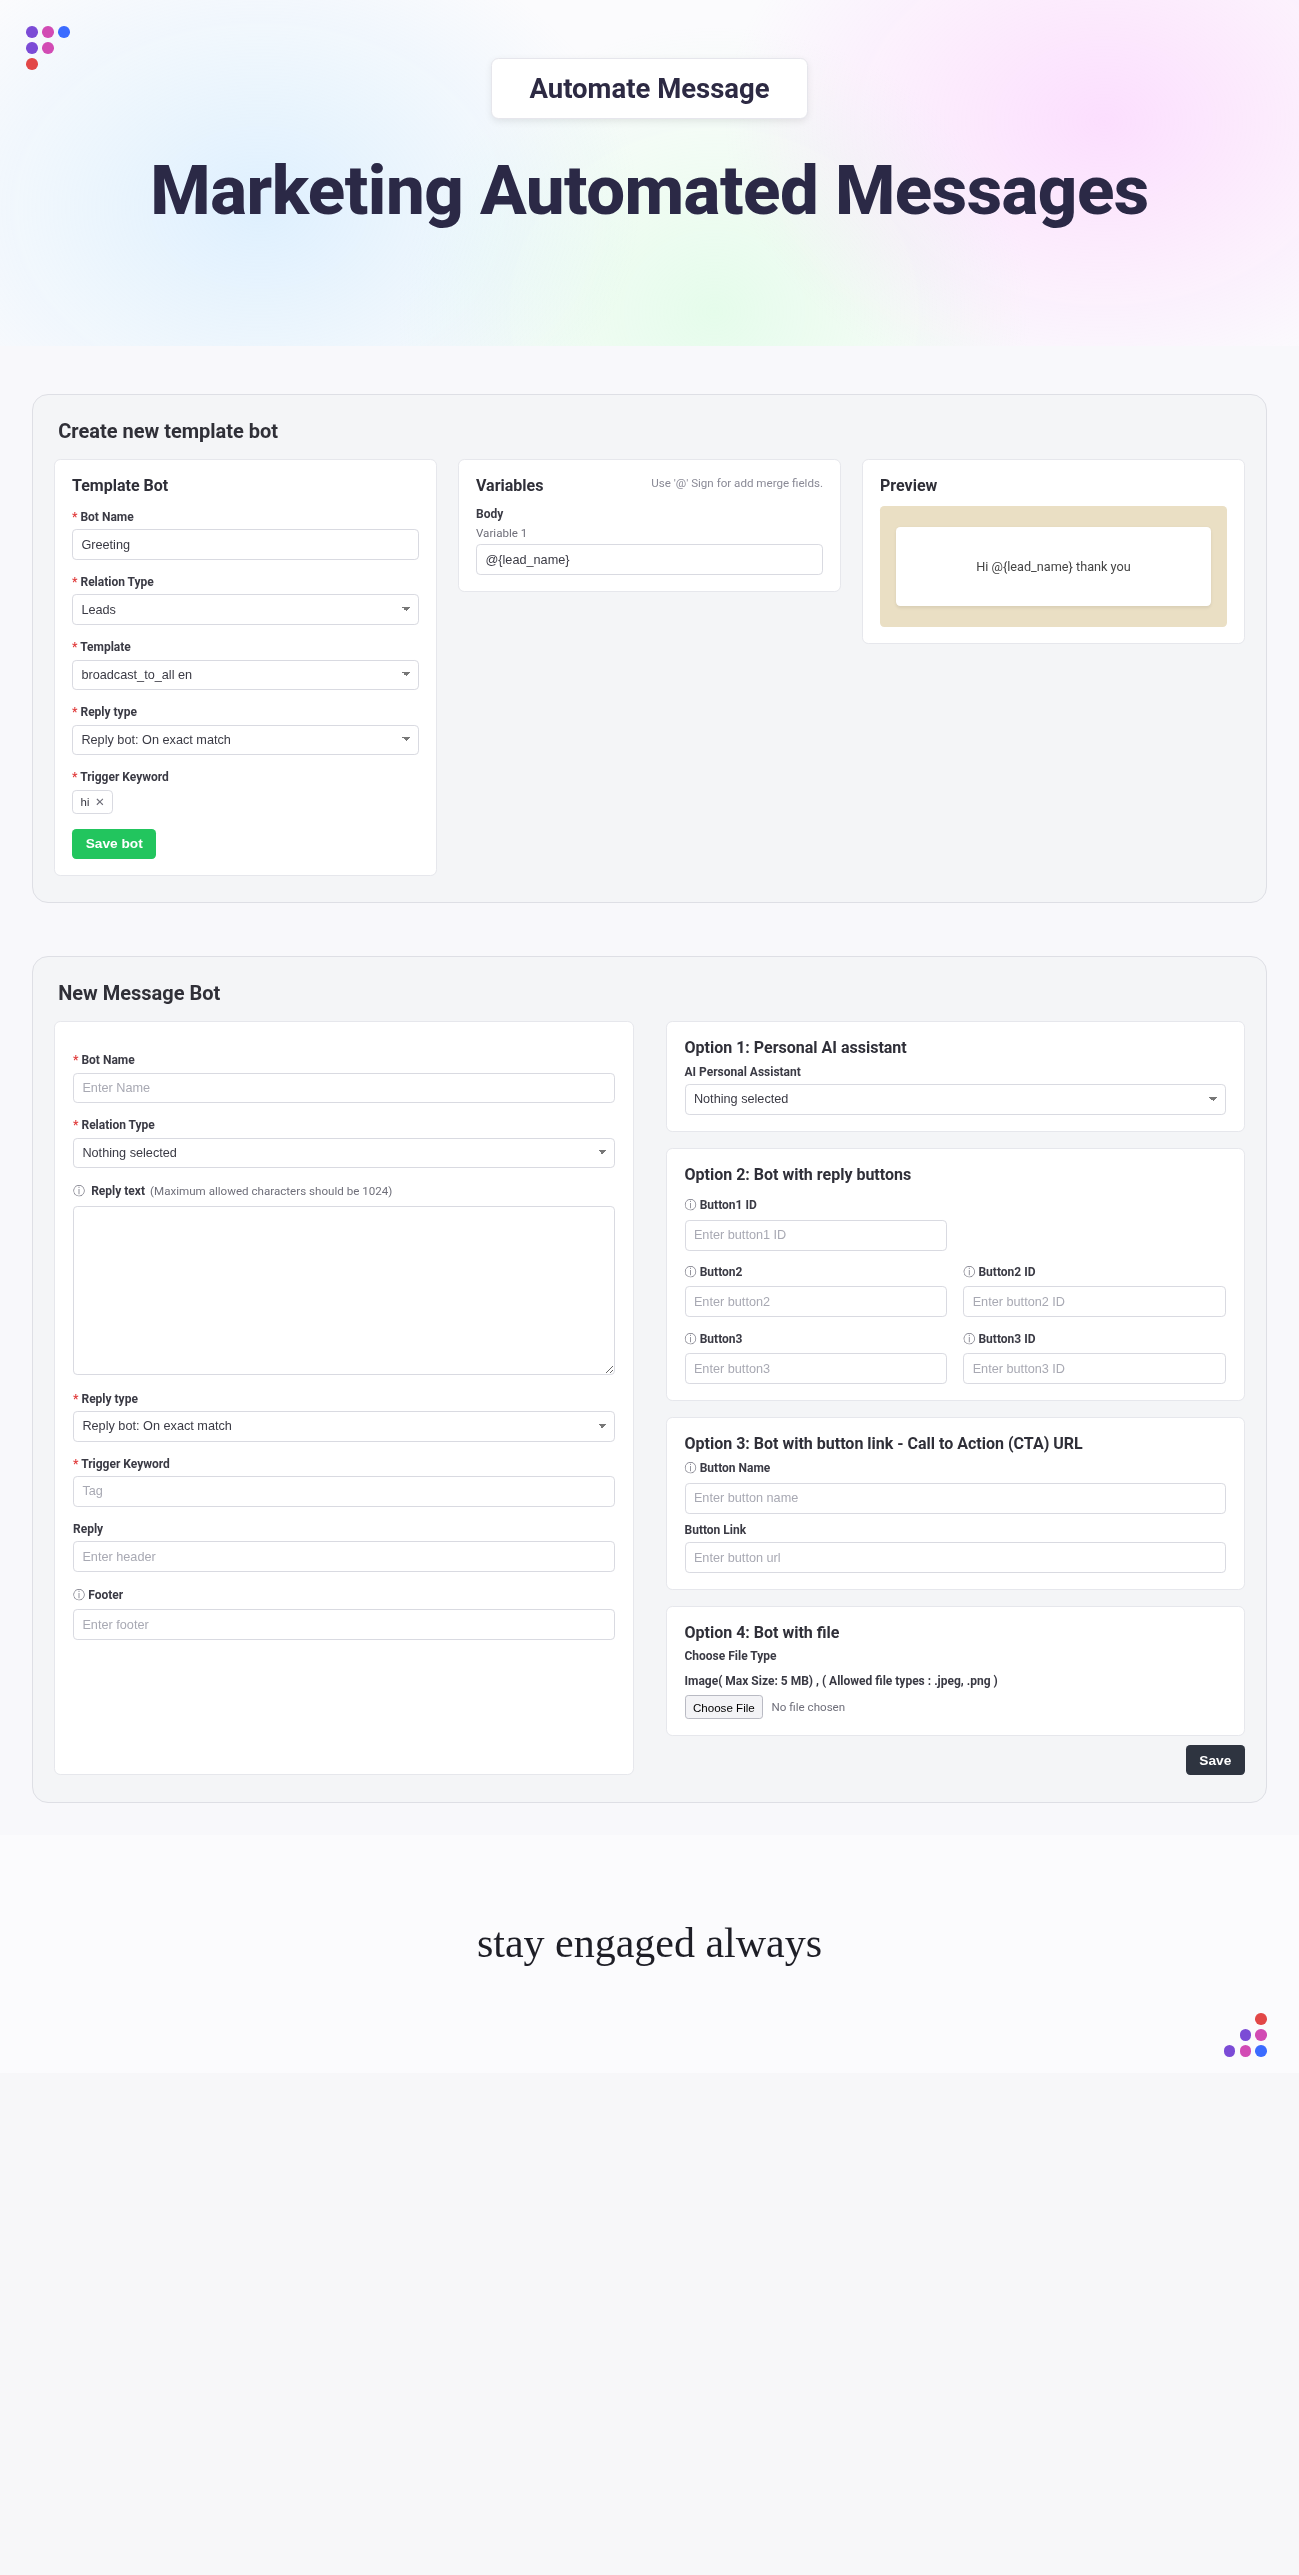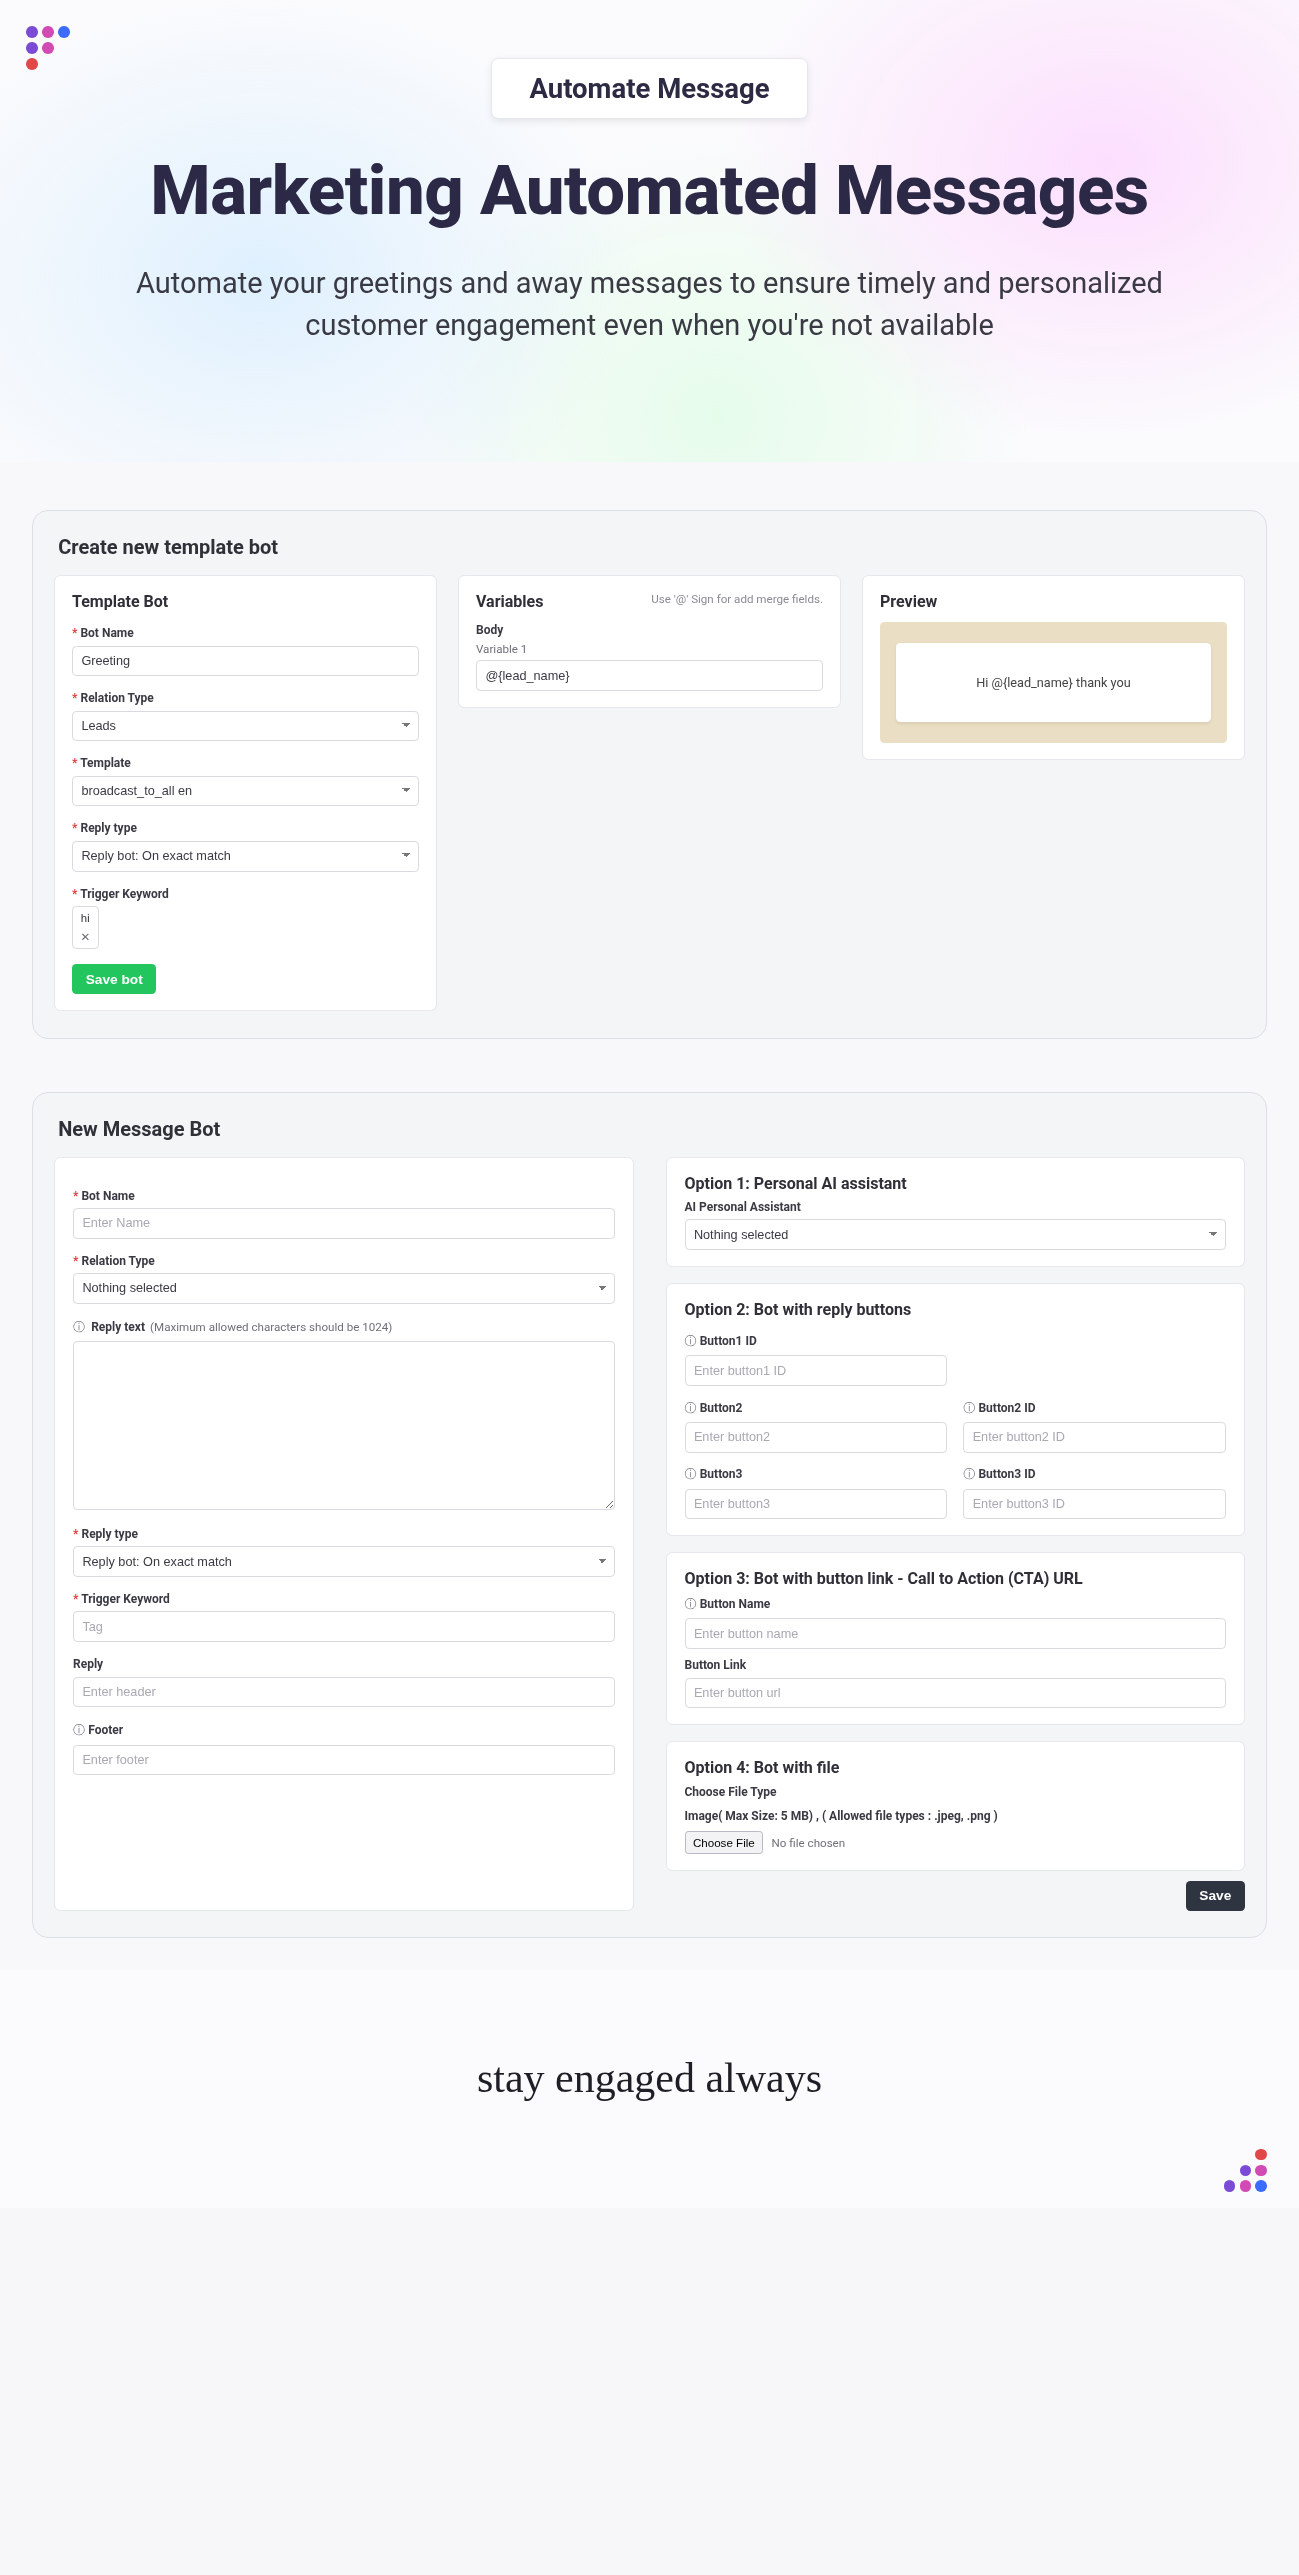--- a/index.html
+++ b/index.html
@@ -129,21 +129,21 @@
     background-size: 4.2px 4.2px, 4.2px 4.2px;
     background-repeat: no-repeat;
     padding-right: 23px;
   }
   .ta { resize: vertical; min-height: 169px; }
 
   .chip {
     display: inline-flex; align-items: center;
     border: 0.8px solid #d9dae1; border-radius: 4.2px;
     padding: 4.2px 7.4px; font-size: 11.6px; color:#3a3a44;
-    background:#fff; gap:5.3px;flex-direction:column;
+    background:#fff; gap:5.3px;
   }
   .chip .x { color:#6b6b76; cursor:pointer; }
 
   .btn {
     display:inline-block; border:none; cursor:pointer;
     border-radius:4.2px; padding:7.4px 13.7px; font-size:13.7px; font-weight:600;
   }
   .btn-green { background:#22c55e; color:#fff; }
   .btn-dark  { background:#2e3440; color:#fff; }
 
@@ -192,21 +192,20 @@
       <span class="dot-pink"></span>
       <span class="dot-blue"></span>
     <span class="dot-purple"></span>
       <span class="dot-pink"></span>
       <span></span>
     <span class="dot-red"></span>
   </div>
 
   <div class="pill">Automate Message</div>
   <h1>Marketing Automated Messages</h1>
-  <p class="sub">Automate your greetings and away messages to ensure timely and personalized customer engagement even when you're not available</p>
 </div>
 
 <div class="grid-bg">
 
   <div class="panel">
     <h2>Create new template bot</h2>
 
     <div class="cards-row">
 
       <div class="card">

